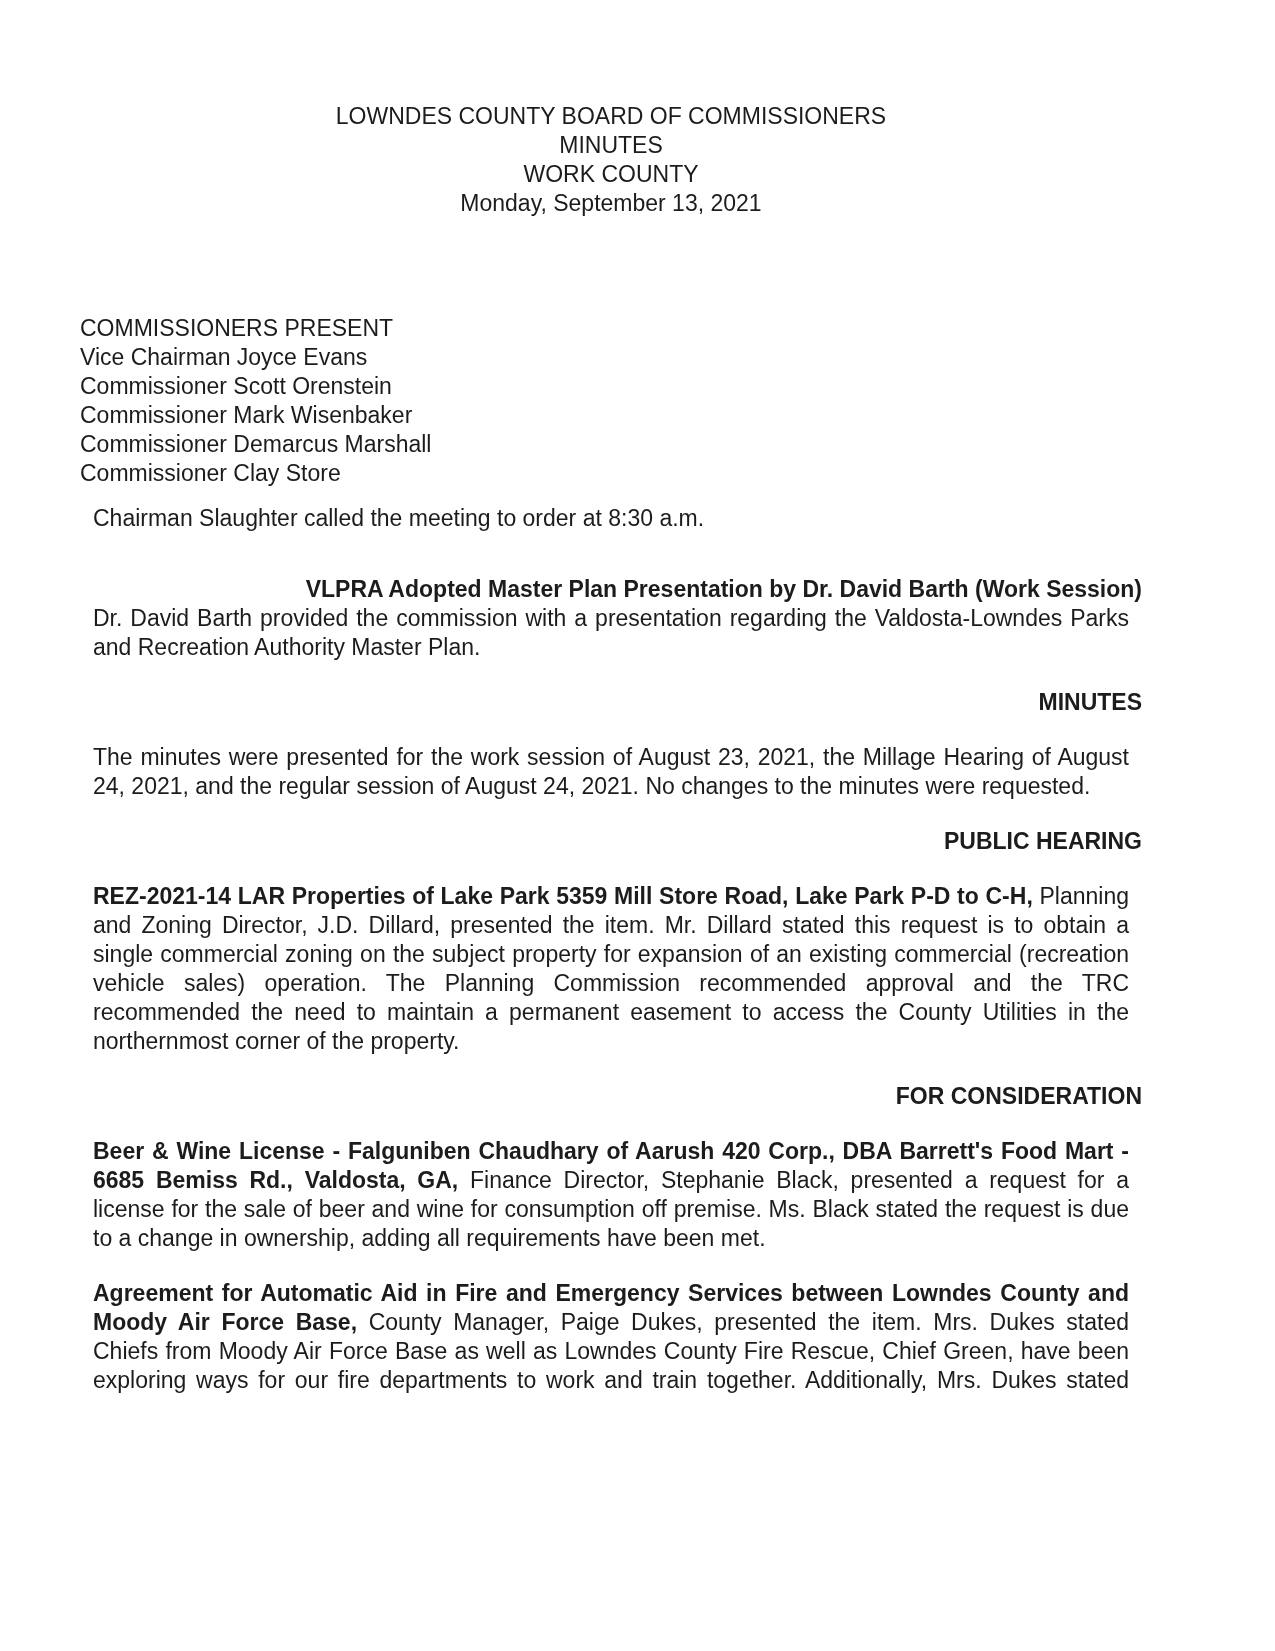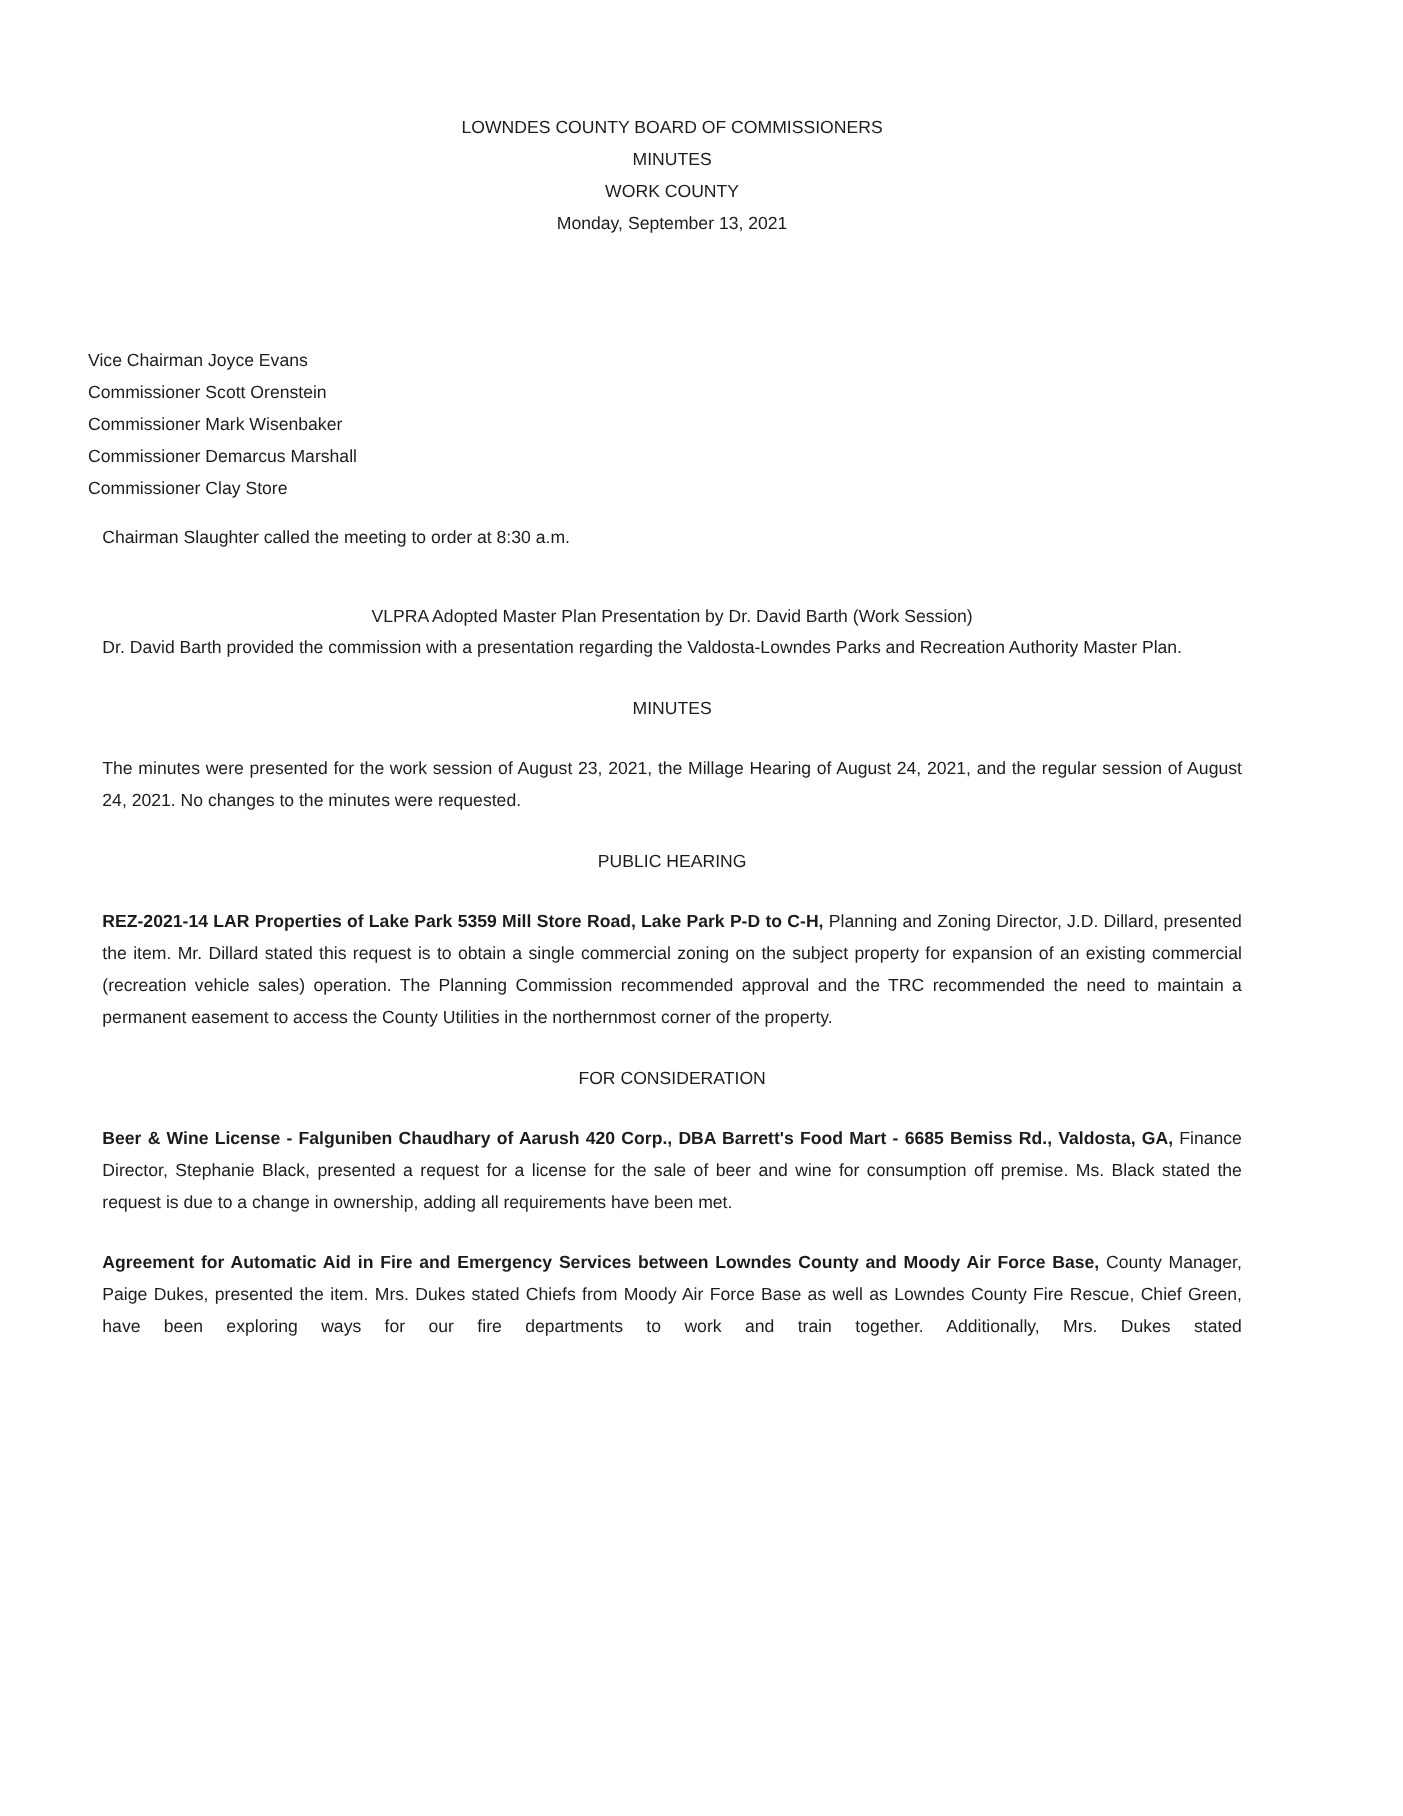--- a/index.html
+++ b/index.html
@@ -8,21 +8,21 @@
     background: #ffffff;
   }
   .page {
     position: relative;
     width: 1275px;
     min-height: 1651px;
     box-sizing: border-box;
     background: #ffffff;
     color: #1c1c1c;
     font-family: "Liberation Sans", sans-serif;
-    font-size: 16px;
+    font-size: 23px;
     line-height: 29px;
     padding: 102px 133px 60px 80px;
   }
   .doc-header {
     text-align: center;
     margin: 0 0 96px 0;
   }
   .doc-header div {
     margin: 0;
   }
@@ -34,23 +34,23 @@
   }
   p {
     margin: 13px;
     text-align: justify;
   }
   .call-to-order {
     margin-top: 16px;
     text-align: left;
   }
   .section-heading {
-    font-weight: normal;
+    font-weight: bold;
     margin: 26px 0 0 0;
-    text-align: center;
+    text-align: right;
   }
   .section-heading.first {
     margin-top: 42px;
   }
   .body-after-heading {
     margin-top: 0;
   }
   .body-spaced {
     margin-top: 26px;
   }
@@ -70,20 +70,21 @@
 <div class="page">
 
   <div class="doc-header">
     <div>LOWNDES COUNTY BOARD OF COMMISSIONERS</div>
     <div>MINUTES</div>
     <div>WORK COUNTY</div>
     <div>Monday, September 13, 2021</div>
   </div>
 
   <div class="attendance">
+    <div>COMMISSIONERS PRESENT</div>
     <div>Vice Chairman Joyce Evans</div>
     <div>Commissioner Scott Orenstein</div>
     <div>Commissioner Mark Wisenbaker</div>
     <div>Commissioner Demarcus Marshall</div>
     <div>Commissioner Clay Store</div>
   </div>
 
   <p class="call-to-order">Chairman Slaughter called the meeting to order at 8:30 a.m.</p>
 
   <p class="section-heading first">VLPRA Adopted Master Plan Presentation by Dr. David Barth (Work Session)</p>

